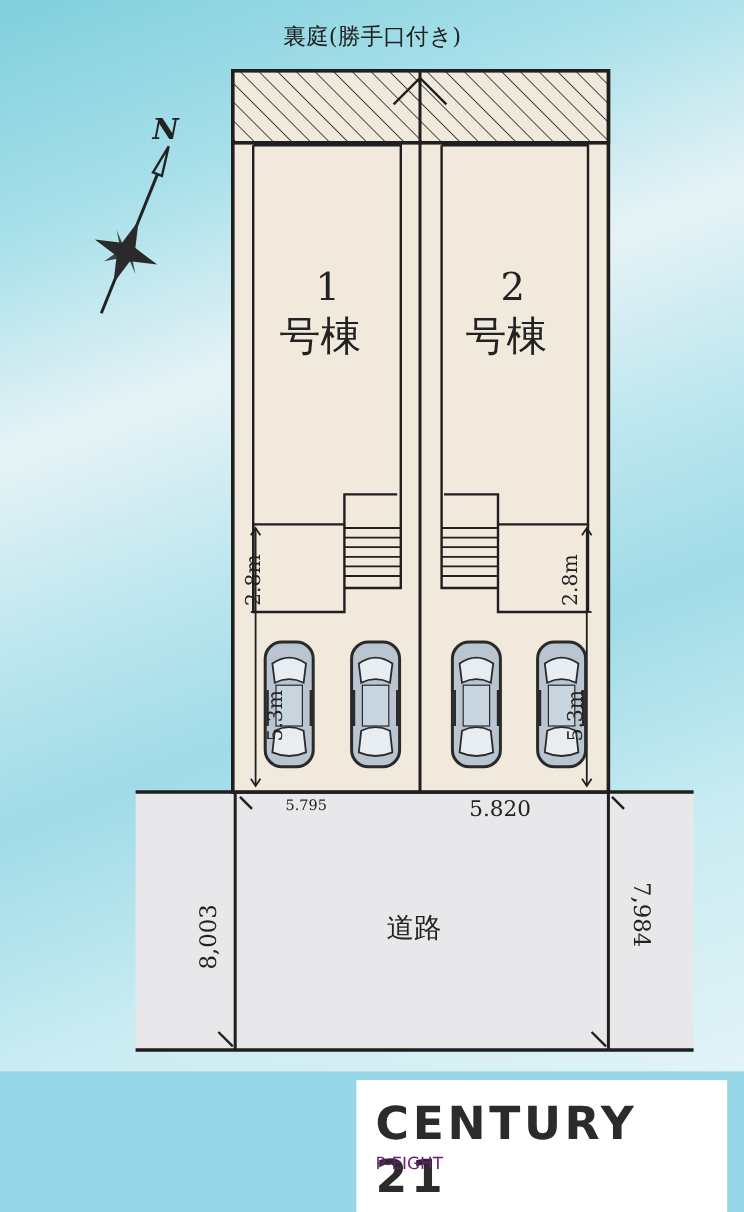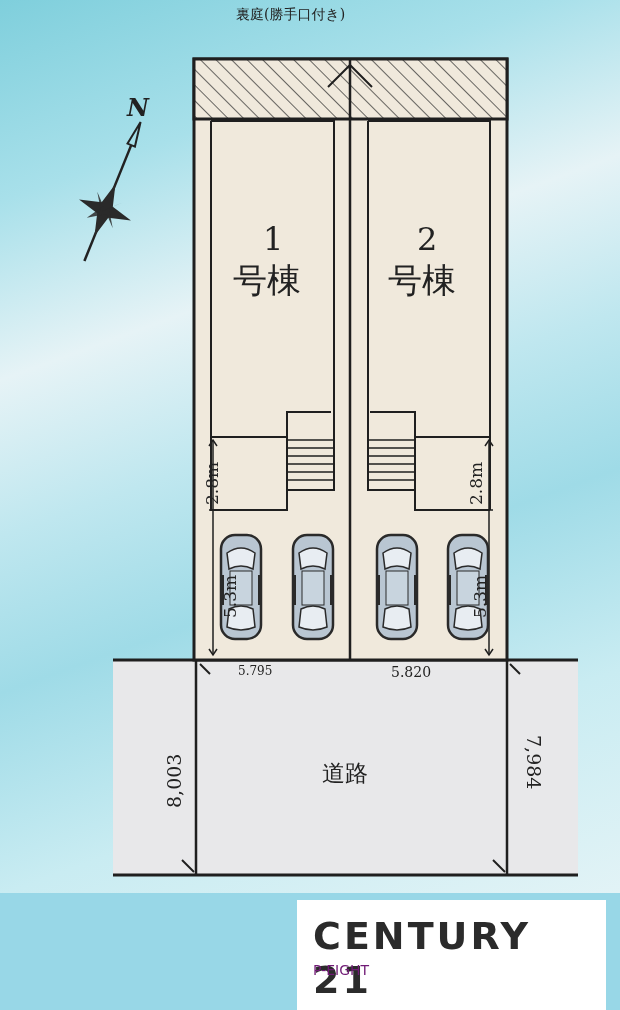--- a/index.html
+++ b/index.html
@@ -96,35 +96,35 @@
   <use href="#car" x="448" y="535"></use>
 
   <g transform="translate(105,210) rotate(22)">
     <line x1="0" y1="-70" x2="0" y2="55" stroke="#222" stroke-width="2.5"></line>
     <polygon points="0,-95 4,-70 -4,-70" fill="none" stroke="#222" stroke-width="2"></polygon>
     <polygon points="0,-28 6,-6 28,0 6,6 0,28 -6,6 -28,0 -6,-6" fill="#2a2a2a"></polygon>
     <polygon points="-14,-14 -3,-3 -14,14 3,3 14,14 3,-3 14,-14 -3,3" fill="#2a2a2a" opacity="0.85"></polygon>
   </g>
 </svg>
 
-<div class="lbl" style="left:236px; top:6px; font-size:14px;">裏庭(勝手口付き)</div>
+<div class="lbl" style="left:236px; top:18px; font-size:19px;">裏庭(勝手口付き)</div>
 <div class="lbl" style="left:127px; top:93px; font-size:24px; font-weight:bold; font-style:italic;">N</div>
 
 <div class="lbl" style="left:263px; top:220px; font-size:32px;">1</div>
 <div class="lbl" style="left:233px; top:258px; font-size:34px;">号棟</div>
 <div class="lbl" style="left:417px; top:220px; font-size:32px;">2</div>
 <div class="lbl" style="left:388px; top:258px; font-size:34px;">号棟</div>
 
 <div class="lbl" style="left:202px; top:464px; font-size:17px; transform:rotate(-90deg); transform-origin:left top; top:505px;">2.8m</div>
 <div class="lbl" style="left:466px; top:505px; font-size:17px; transform:rotate(-90deg); transform-origin:left top;">2.8m</div>
 <div class="lbl" style="left:220px; top:618px; font-size:17px; transform:rotate(-90deg); transform-origin:left top;">5.3m</div>
 <div class="lbl" style="left:470px; top:618px; font-size:17px; transform:rotate(-90deg); transform-origin:left top;">5.3m</div>
 
 <div class="lbl" style="left:238px; top:664px; font-size:12px;">5.795</div>
-<div class="lbl" style="left:391px; top:664px; font-size:14px;">5.820</div>
+<div class="lbl" style="left:391px; top:664px; font-size:18px;">5.820</div>
 <div class="lbl" style="left:322px; top:758px; font-size:23px;">道路</div>
 <div class="lbl" style="left:163px; top:808px; font-size:19px; transform:rotate(-90deg); transform-origin:left top;">8,003</div>
 <div class="lbl" style="left:545px; top:735px; font-size:19px; transform:rotate(90deg); transform-origin:left top;">7,984</div>
 
 <div class="logo-box">
   <div class="logo-main">CENTURY 21</div>
   <div class="logo-sub">P-EIGHT</div>
 </div>
 
 </body></html>

